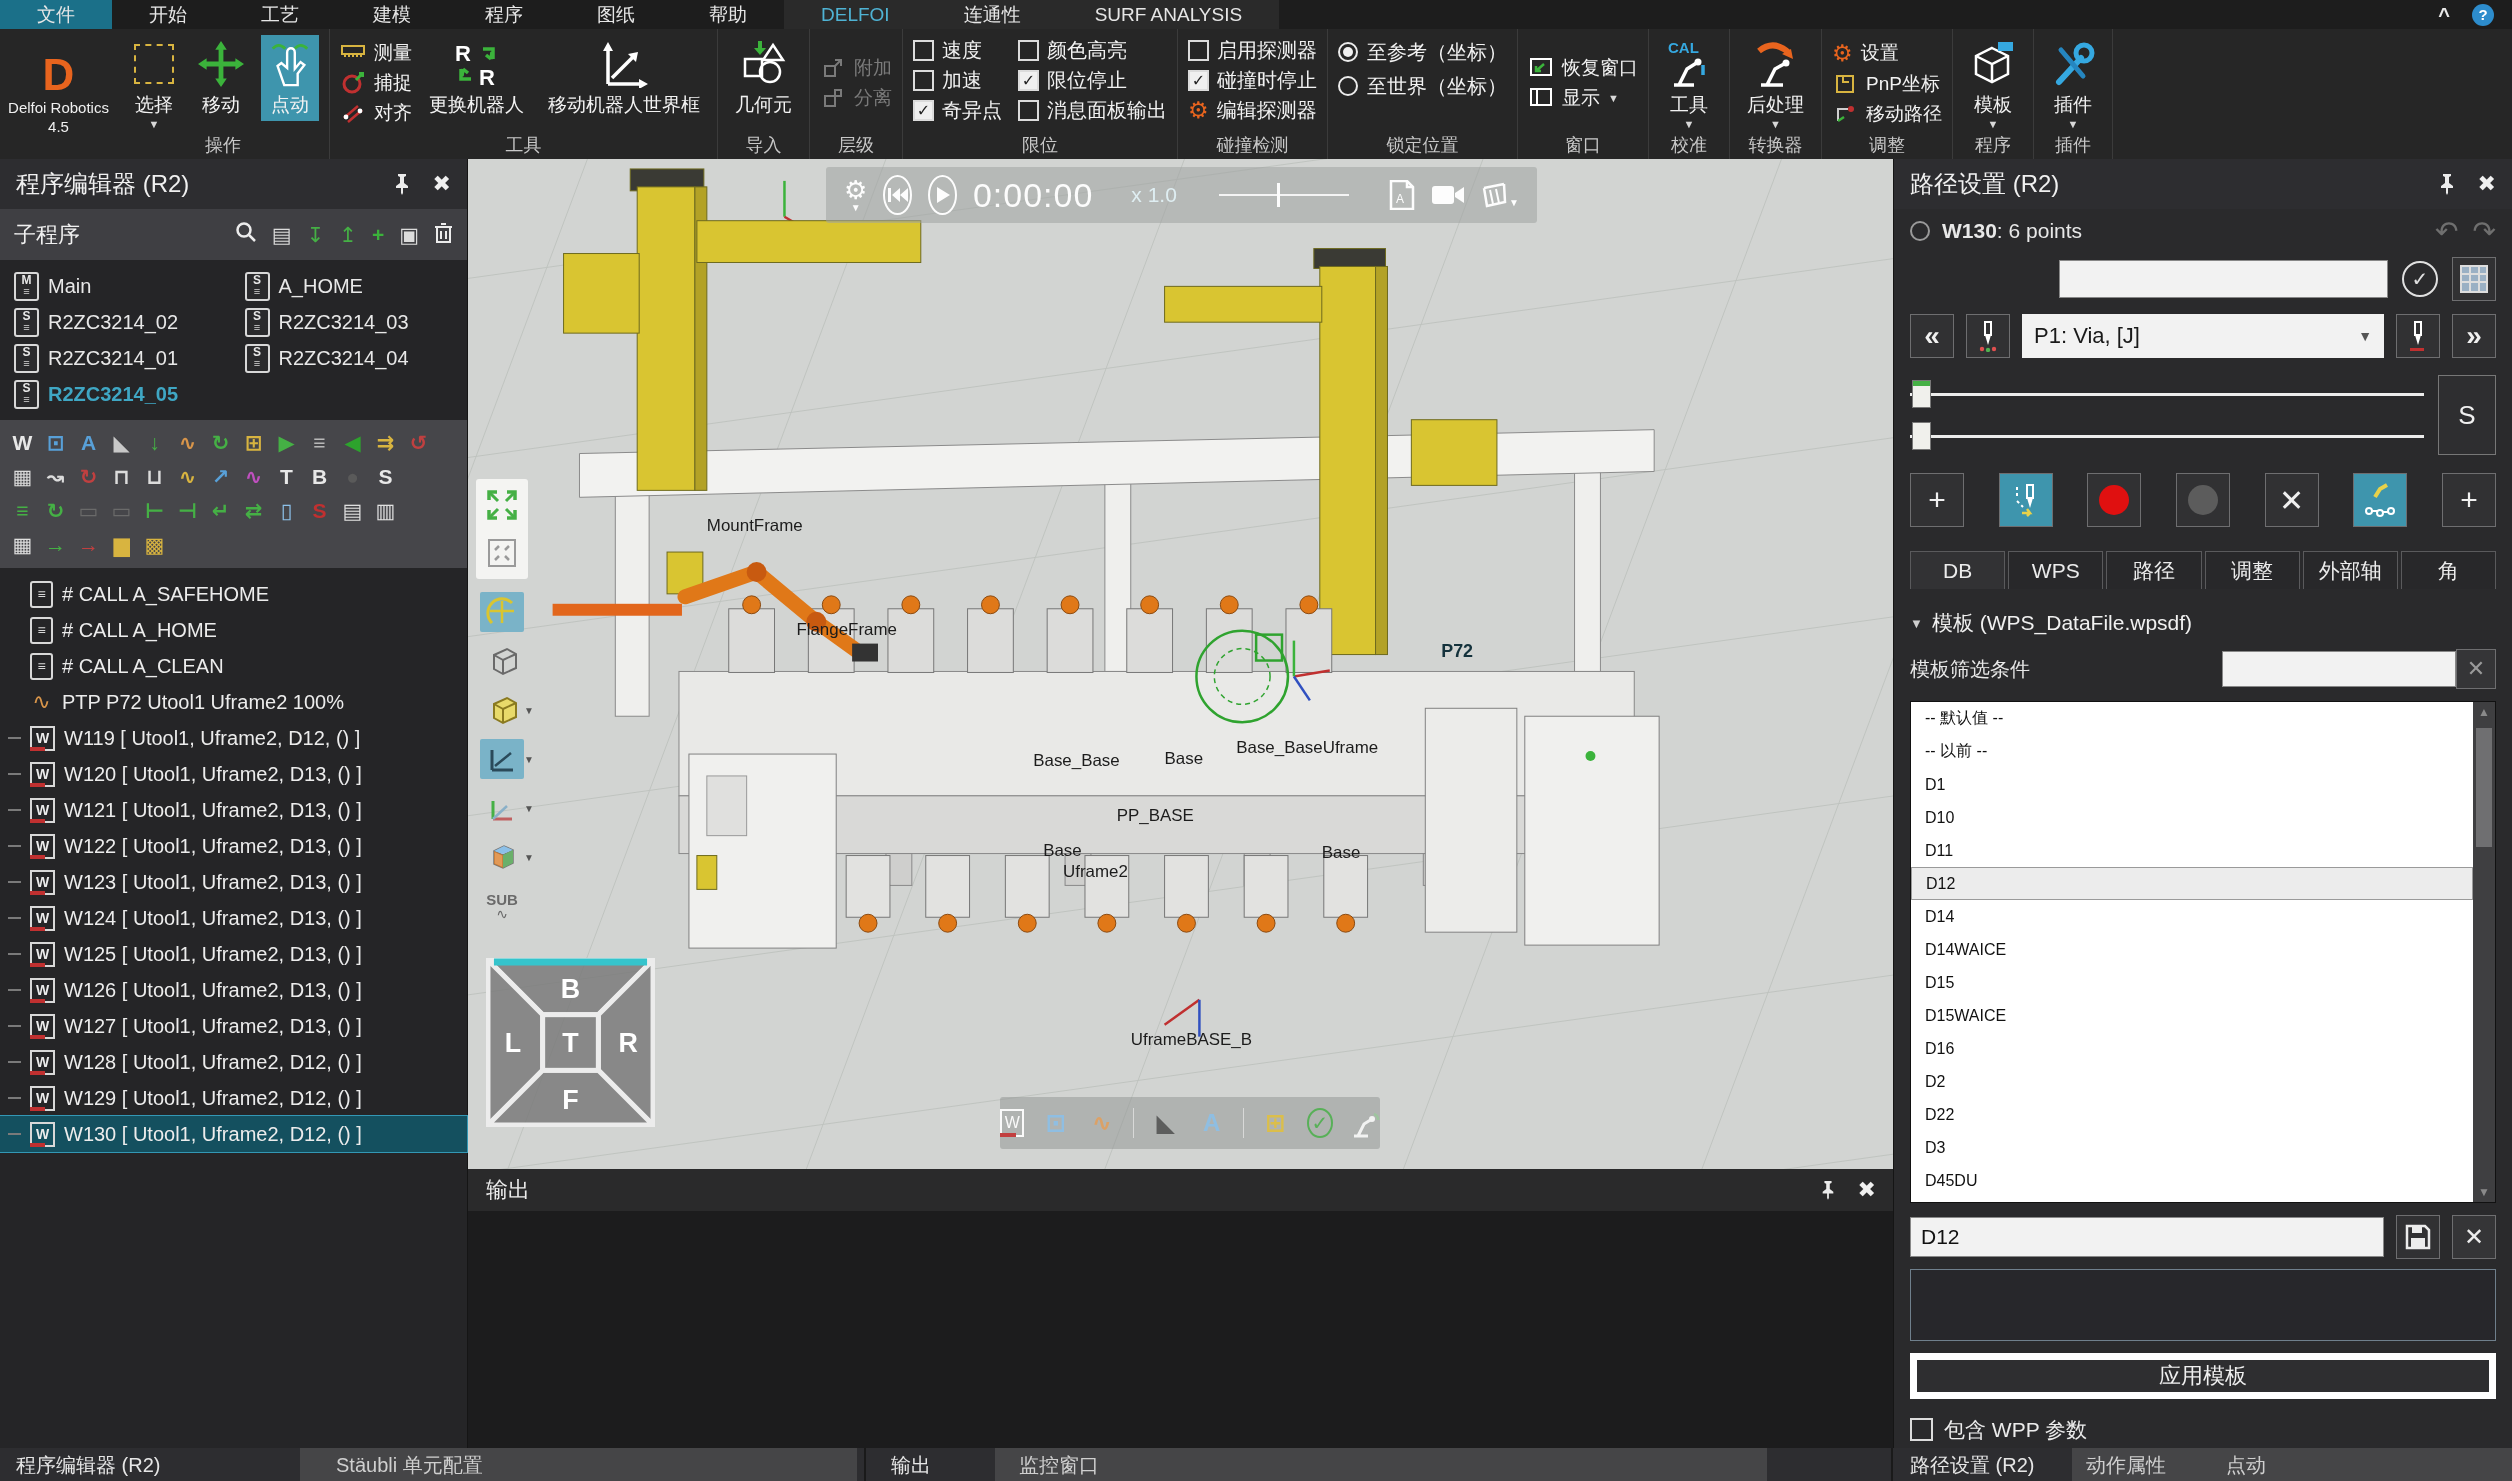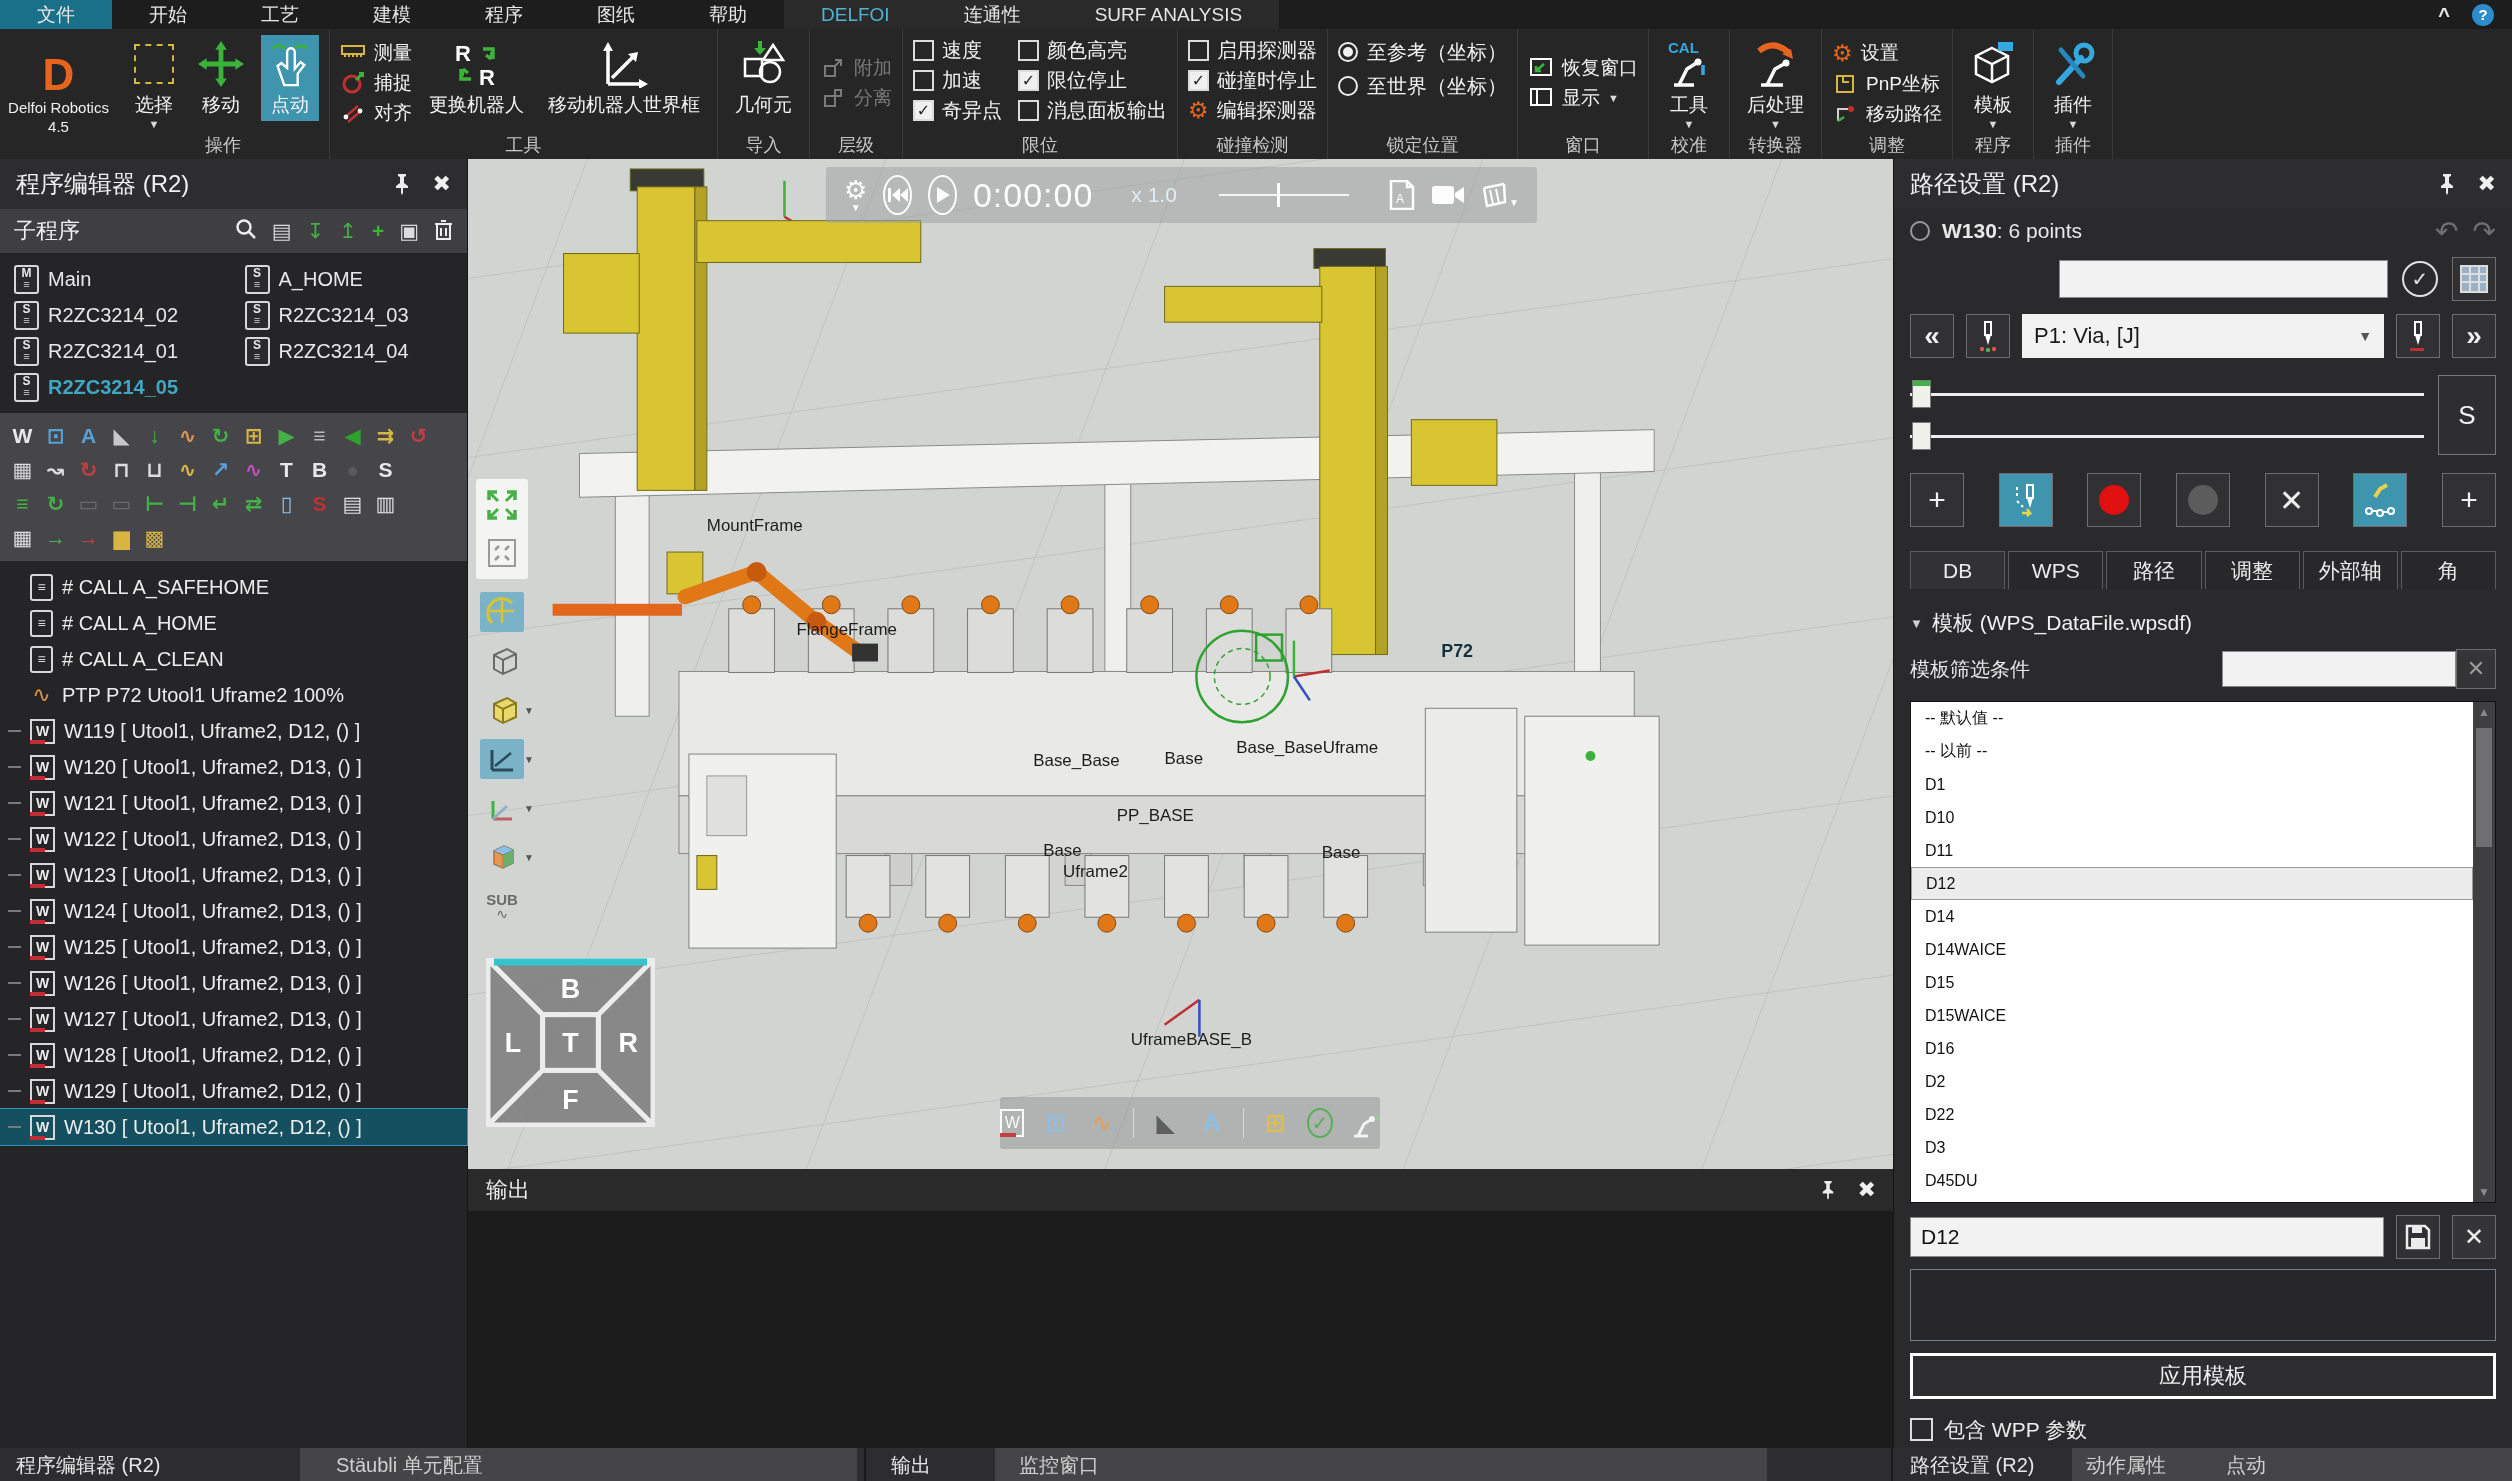--- a/index.html
+++ b/index.html
@@ -44,21 +44,21 @@
   .cbcols{display:flex;gap:16px;}
   .orange{color:#e8641e;}
   .gearglyph{font-size:23px;}
 
   
   .panel-left{position:absolute;left:0;top:159px;width:468px;bottom:34px;background:#252527;border-right:1px solid #151515;}
   .phead{height:50px;background:#2d2d30;display:flex;align-items:center;padding:0 16px;font-size:24px;color:#f0f0f0;}
   .phicons{margin-left:auto;display:flex;align-items:center;gap:22px;}
   .pin-ic svg{display:block;}
   .close-ic{font-size:22px;color:#f0f0f0;}
-  .subbar{height:44px;background:#3f3f43;display:flex;align-items:center;padding:0 14px;font-size:22px;color:#f0f0f0;}
+  .subbar{height:51px;background:#3f3f43;display:flex;align-items:center;padding:0 14px;font-size:22px;color:#f0f0f0;}
   .subtools{margin-left:auto;display:flex;align-items:center;gap:15px;font-size:21px;}
   .subgrid{display:grid;grid-template-columns:1fr 1fr;padding:8px 0 8px 6px;}
   .sub-item{display:flex;align-items:center;gap:9px;height:36px;padding-left:8px;font-size:20px;}
   .dicon{width:25px;height:29px;border:2px solid #d8d8d8;border-radius:3px;display:flex;flex-direction:column;align-items:center;line-height:1;flex:none;background:#2a2a2c;}
   .dicon .dl{font-size:12px;font-weight:bold;}
   .dicon .dlines{font-style:normal;font-size:11px;color:#d8d8d8;}
   .sub-item.sel .sub-name{color:#3fa7c4;font-weight:bold;}
   .sticons{background:#46464a;padding:6px 6px;}
   .trow{display:flex;align-items:center;height:34px;}
   .ticon{width:33px;height:32px;display:flex;align-items:center;justify-content:center;font-size:21px;font-weight:bold;}
@@ -149,21 +149,21 @@
   .tmpllist{position:relative;margin-top:12px;height:502px;background:#fff;overflow:hidden;border:1px solid #111;}
   .tl-inner{position:absolute;left:0;top:0;right:22px;}
   .tl-item{height:33px;display:flex;align-items:center;padding-left:14px;font-size:16px;color:#111;}
   .tl-item.sel{background:#ececec;border:1px solid #9a9a9a;}
   .tl-scroll{position:absolute;right:0;top:0;bottom:0;width:22px;background:#3f3f41;display:flex;flex-direction:column;align-items:center;justify-content:space-between;padding:3px 0;}
   .tl-thumb{position:absolute;right:3px;top:26px;width:16px;height:119px;background:#6f6f71;}
   .tl-arrow{font-size:12px;color:#8a8a8a;}
   .namerow{display:flex;align-items:center;gap:12px;margin-top:12px;}
   .nameinput{flex:1;background:#f2f2f2;border:1px solid #888;height:40px;font-size:21px;color:#111;padding:0 10px;font-family:inherit;}
   .notearea{margin-top:10px;height:72px;background:#27272b;border:1px solid #6f7f8c;}
-  .applybtn{margin-top:12px;height:46px;background:#2e2e30;border:3px solid #ffffff;display:flex;align-items:center;justify-content:center;font-size:22px;color:#f0f0f0;}
+  .applybtn{margin-top:12px;height:46px;background:#2e2e30;border:7px solid #ffffff;display:flex;align-items:center;justify-content:center;font-size:22px;color:#f0f0f0;}
   .pcheck{display:flex;align-items:center;gap:11px;height:33px;font-size:21px;color:#ececec;margin-top:2px;}
   .pcheck .cbx2{width:23px;height:23px;border:2px solid #dcdcdc;background:#2a2a2c;flex:none;}
   .pchecks{margin-top:14px;}
 
   
   .bottombar{position:absolute;left:0;right:0;bottom:0;height:34px;background:#2d2d30;font-size:20px;color:#e6e6e6;}
   .bb{position:absolute;top:0;height:34px;display:flex;align-items:center;white-space:nowrap;}
   .bb.strip{background:#454547;color:#cfcfcf;}
   .bbdiv{position:absolute;top:0;bottom:0;width:2px;background:#1a1a1a;}
 </style>

